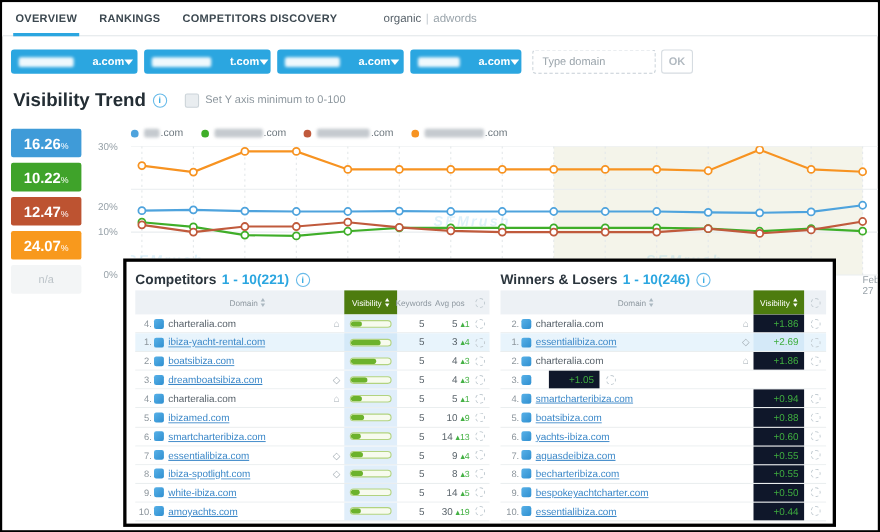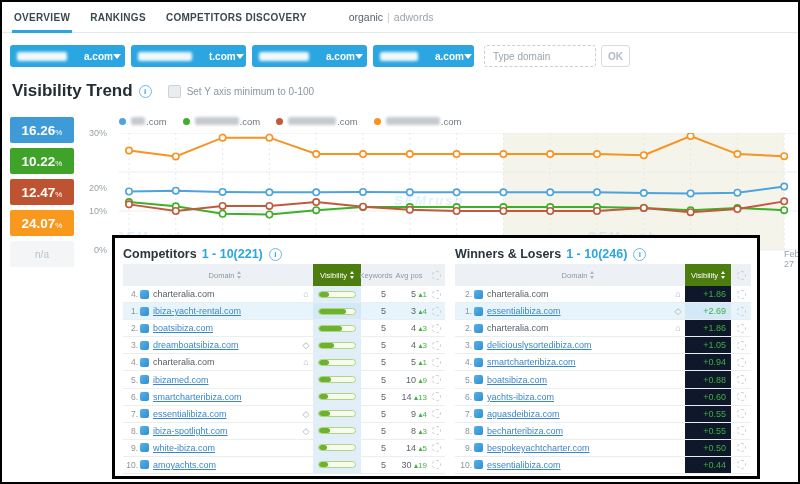--- a/index.html
+++ b/index.html
@@ -580,21 +580,20 @@
             <span class="w-vis">+1.86</span>
             <span class="w-gear">
               <span class="dcirc"></span>
             </span>
           </div>
           <div class="trow">
             <span class="w-rank">3.</span>
             <span class="c-fav">
               <span class="favicon"></span>
             </span>
-            <span class="c-dom link">deliciouslysortedibiza.com</span>
             <span class="c-mk"></span>
             <span class="w-vis">+1.05</span>
             <span class="w-gear">
               <span class="dcirc"></span>
             </span>
           </div>
           <div class="trow">
             <span class="w-rank">4.</span>
             <span class="c-fav">
               <span class="favicon"></span>

